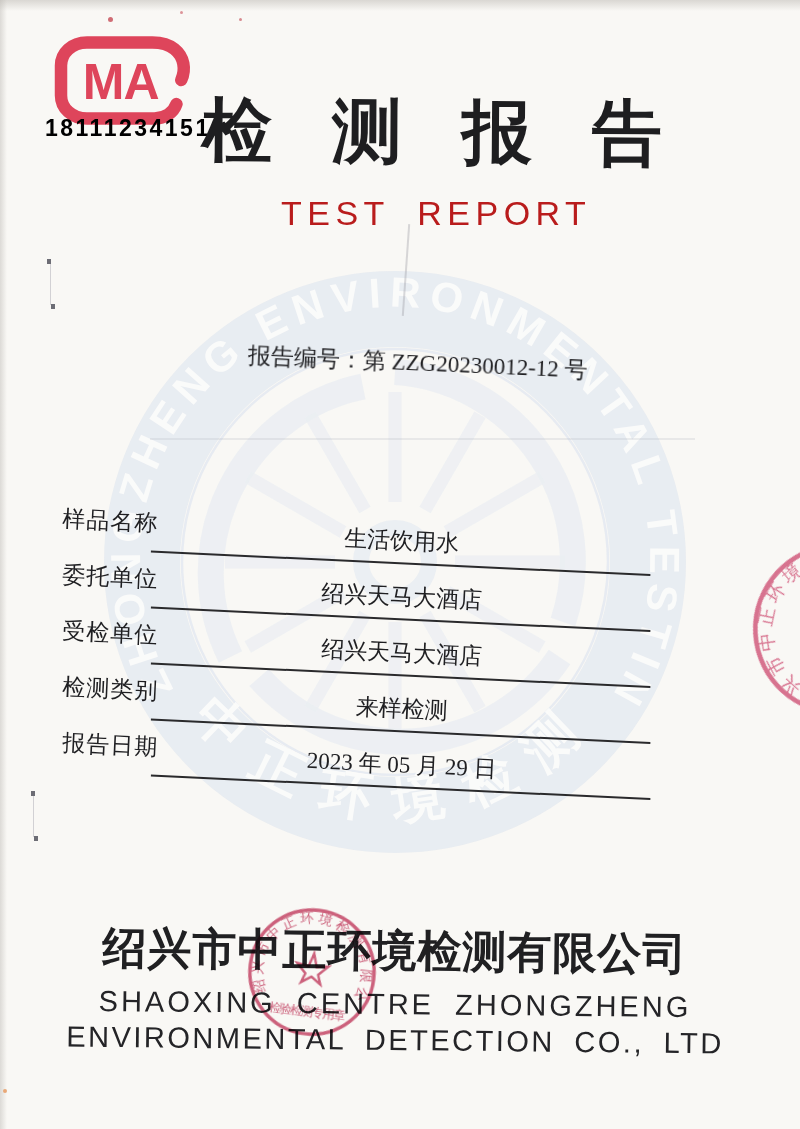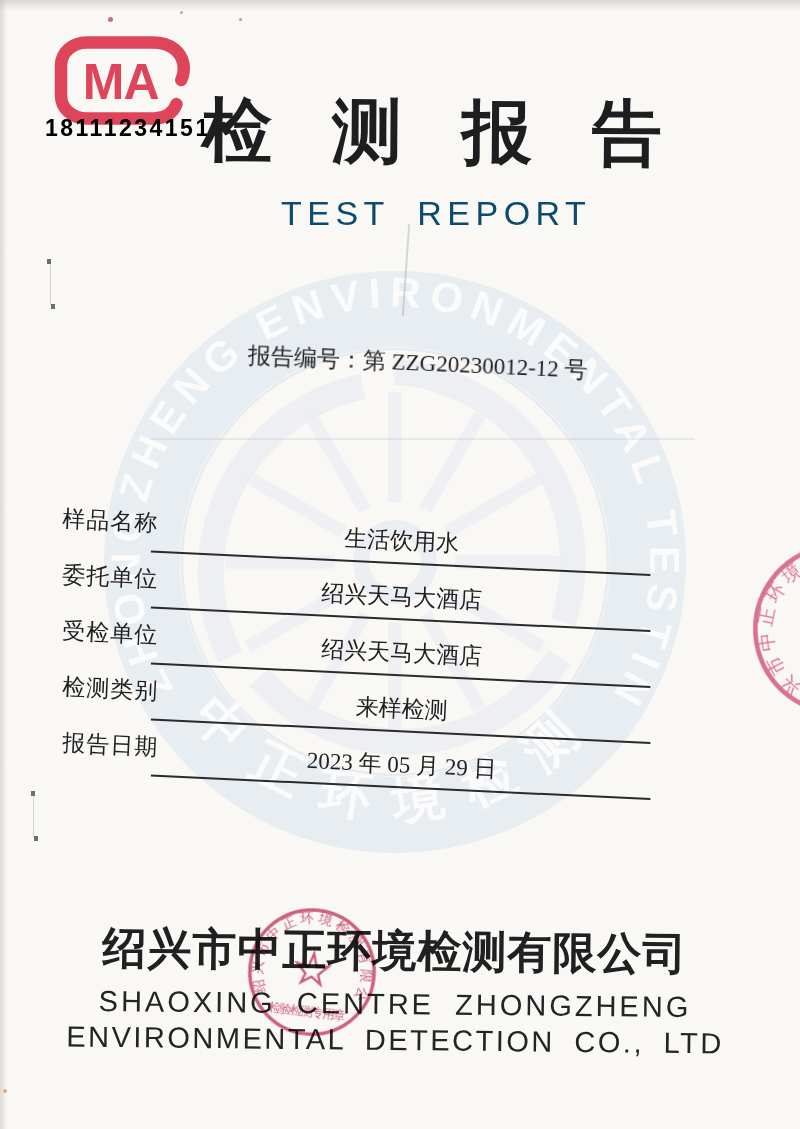--- a/index.html
+++ b/index.html
@@ -16,21 +16,21 @@
   .edge-left{left:0;top:0;width:7px;height:1129px;
     background:linear-gradient(90deg,rgba(185,182,177,.45),rgba(185,182,177,0));}
   
   .cma{left:52px;top:30px;width:145px;height:101px;opacity:.93;}
   .cma-number{left:45px;top:115px;font-family:"Liberation Sans",sans-serif;
     font-weight:bold;font-size:23px;letter-spacing:2.5px;color:#000000;}
   
   .title-cn{left:202px;top:86px;font-size:70px;font-weight:700;
     letter-spacing:60px;white-space:nowrap;color:#1e1e20;transform:rotate(.4deg);}
   .title-en{left:281px;top:194px;font-family:"Liberation Sans",sans-serif;
-    font-size:34px;letter-spacing:5.5px;word-spacing:13px;color:#0c4a6e;}
+    font-size:34px;letter-spacing:5.5px;word-spacing:13px;color:#b91c1c;}
   
   .report-no{left:248px;top:340px;font-size:23px;white-space:nowrap;
     transform:rotate(2.5deg);transform-origin:0 50%;color:#1f1f22;}
   
   .row{left:55px;width:600px;height:46px;transform:rotate(2.7deg);transform-origin:0 50%;}
   .row .lbl{position:absolute;left:7px;top:0;font-size:23px;letter-spacing:1px;color:#1f1f22;}
   .row .val{position:absolute;left:97px;top:6px;width:500px;text-align:center;
     font-size:23px;color:#1f1f22;border-bottom:2px solid #2a2a2c;padding-bottom:6px;}
   
   .company-cn{left:0;top:922px;width:790px;text-align:center;

